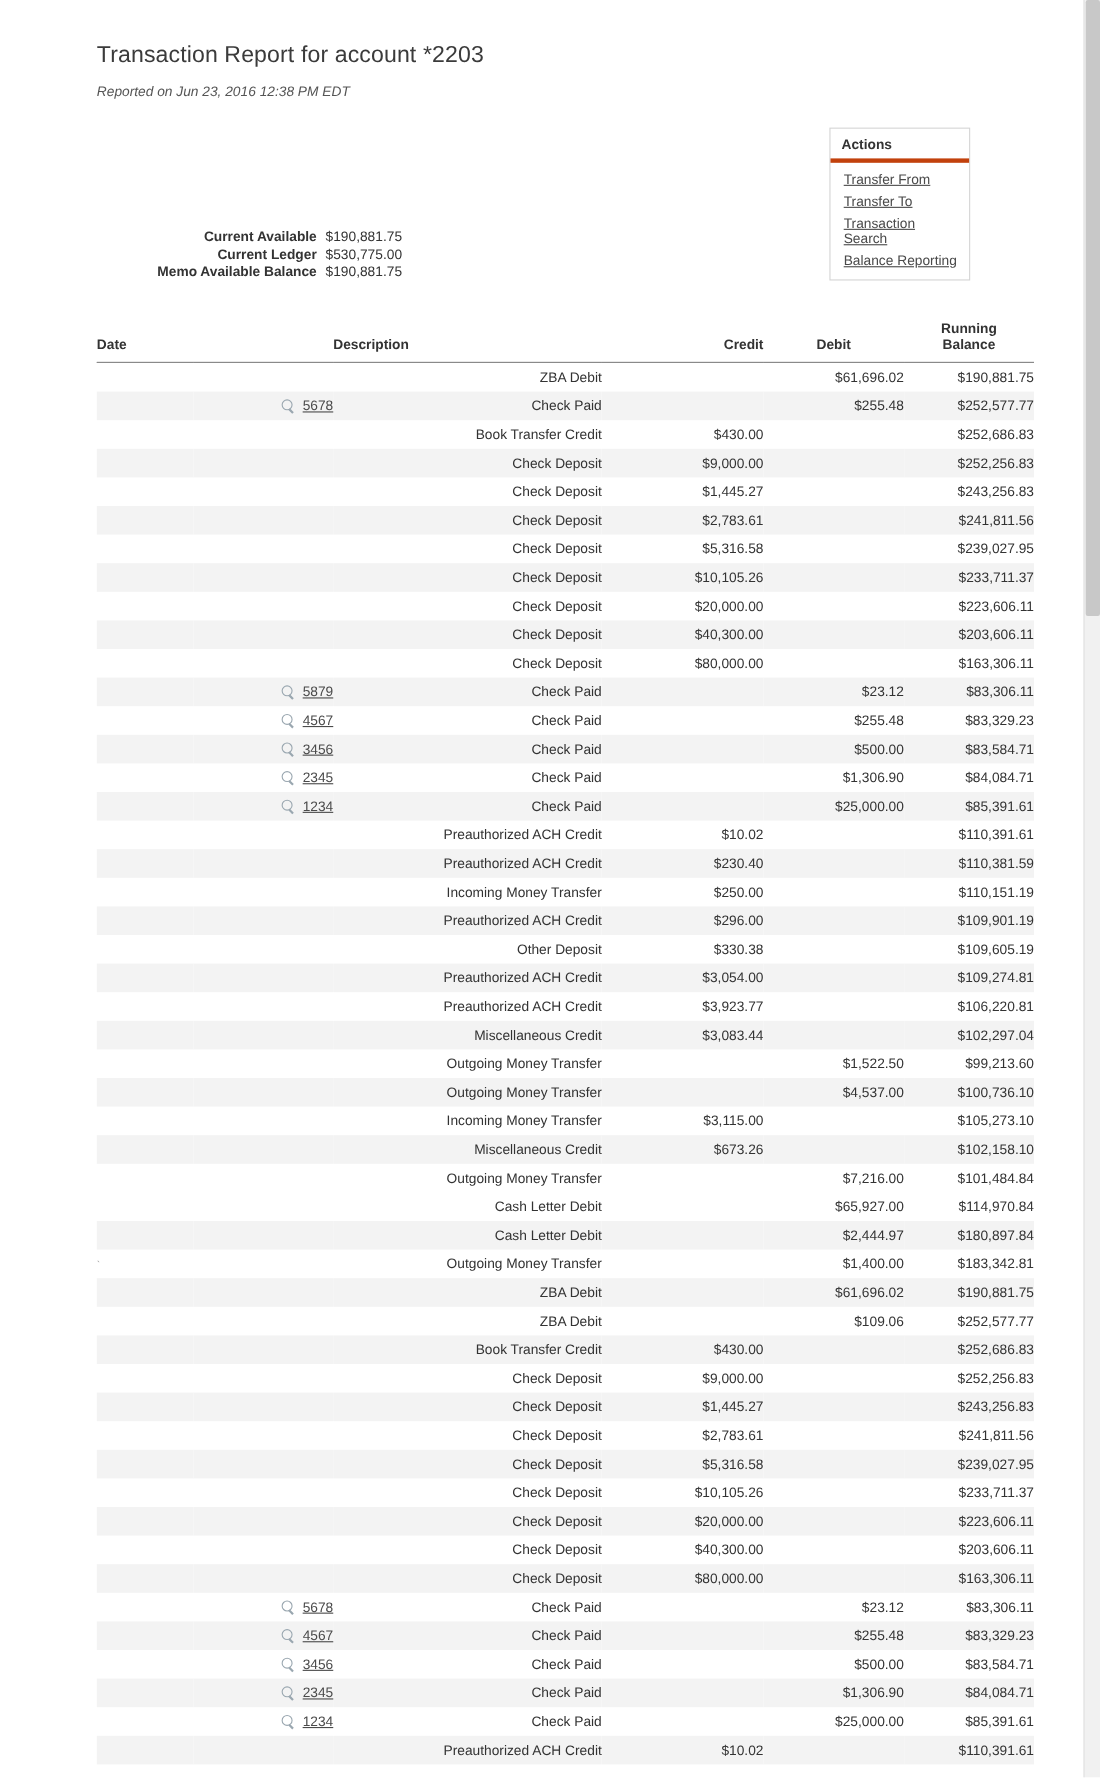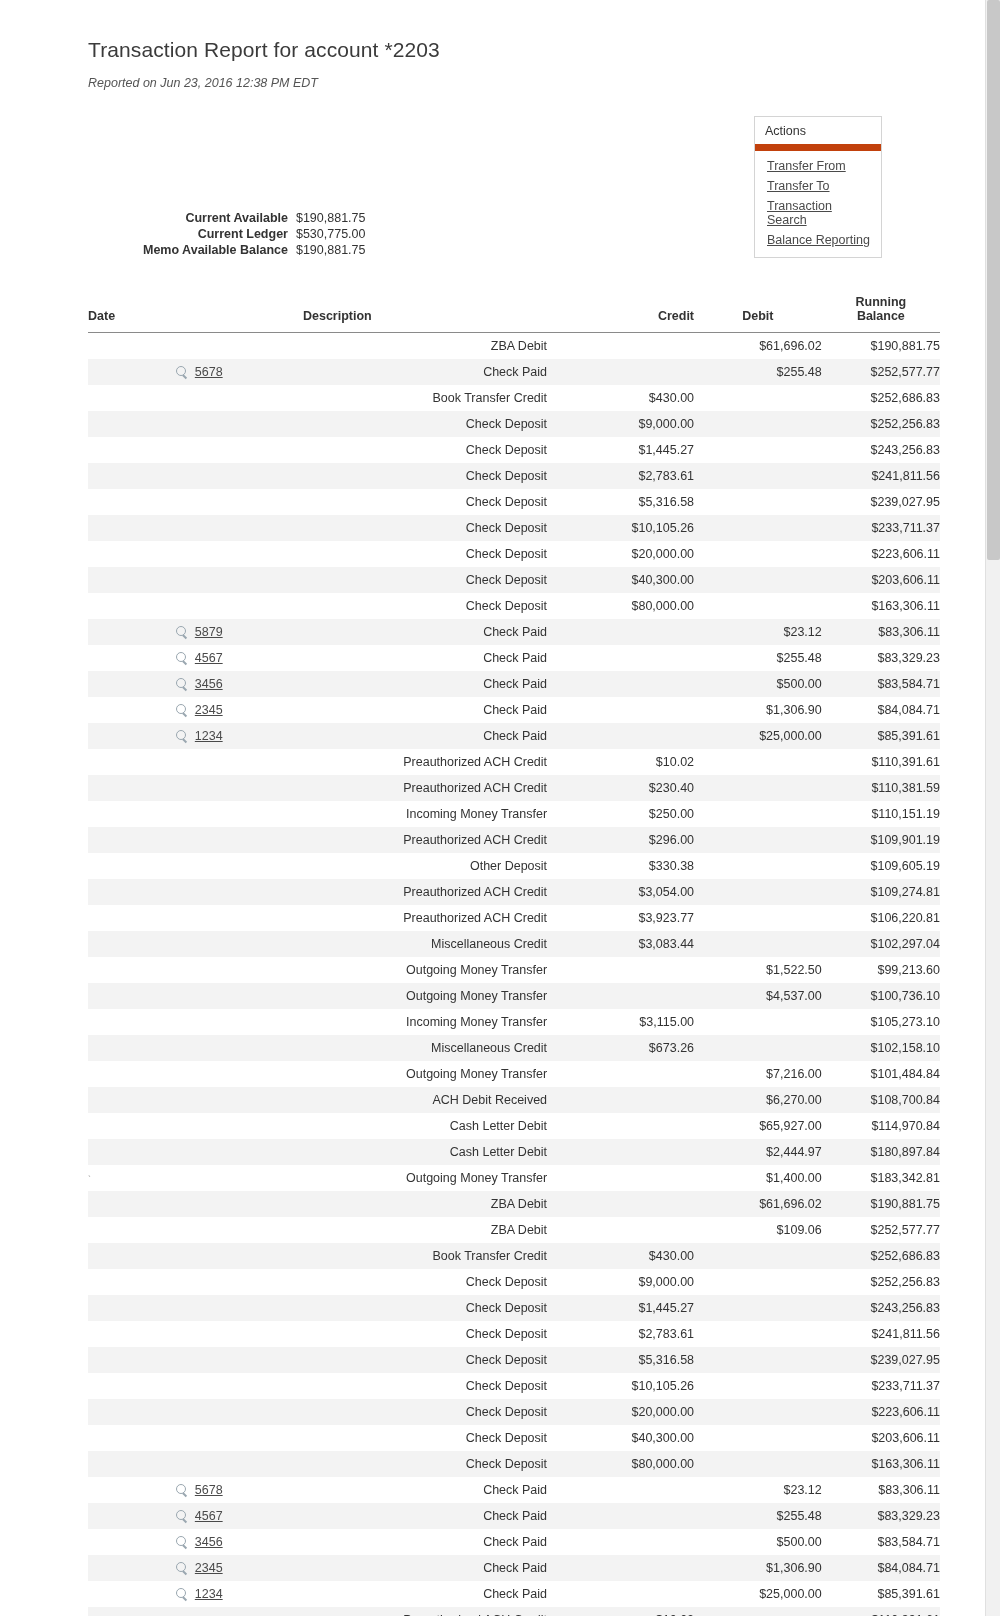--- a/index.html
+++ b/index.html
@@ -60,24 +60,24 @@
   }
   .actions-box {
     width: 128px;
     border: 1px solid #d4d4d4;
     background: #ffffff;
     margin-right: 58px;
     margin-top: 0px;
   }
   .actions-title {
     font-size: 12.5px;
-    font-weight: normal;
+    font-weight: bold;
     color: #333;
     padding: 7px 10px 6px 10px;
-    border-bottom: 7px solid #c2410c;
+    border-bottom: 4px solid #c2410c;
   }
   .actions-list {
     padding: 5px 0 7px 0;
   }
   .actions-list a {
     display: block;
     font-size: 12.5px;
     color: #4a4a4a;
     text-decoration: underline;
     padding: 3px 10px 3px 12px;
@@ -103,21 +103,21 @@
   th.c-bal    { text-align: center; width: 120px; padding-right: 6px;}
   th.c-bal span { display: block; line-height: 1.08; }
   table.txn tbody td {
     font-size: 12.5px;
     color: #333333;
     padding: 6px 0;
     height: 24px;
   }
   tbody tr.alt td { background: #f3f3f3; }
   td.t-date   { text-align: left;  padding-left: 4px; }
-  td.t-check  { text-align: left; padding-right: 10px; white-space: nowrap;}
+  td.t-check  { text-align: right; padding-right: 10px; white-space: nowrap;}
   td.t-desc   { text-align: right;  padding-left: 10px; }
   td.t-credit { text-align: right; padding-right: 12px; }
   td.t-debit  { text-align: right; padding-right: 12px; }
   td.t-bal    { text-align: right; padding-right: 6px; }
   td.t-check a {
     color: #4a4a4a;
     text-decoration: underline;
   }
   .mag {
     display: inline-block;
@@ -443,28 +443,20 @@
           <td class="t-bal">$102,158.10</td>
         </tr>
         <tr>
           <td class="t-date"></td>
           <td class="t-check"></td>
           <td class="t-desc">Outgoing Money Transfer</td>
           <td class="t-credit"></td>
           <td class="t-debit">$7,216.00</td>
           <td class="t-bal">$101,484.84</td>
         </tr>
-        <tr class="alt">
-          <td class="t-date"></td>
-          <td class="t-check"></td>
-          <td class="t-desc">ACH Debit Received</td>
-          <td class="t-credit"></td>
-          <td class="t-debit">$6,270.00</td>
-          <td class="t-bal">$108,700.84</td>
-        </tr>
         <tr>
           <td class="t-date"></td>
           <td class="t-check"></td>
           <td class="t-desc">Cash Letter Debit</td>
           <td class="t-credit"></td>
           <td class="t-debit">$65,927.00</td>
           <td class="t-bal">$114,970.84</td>
         </tr>
         <tr class="alt">
           <td class="t-date"></td>

